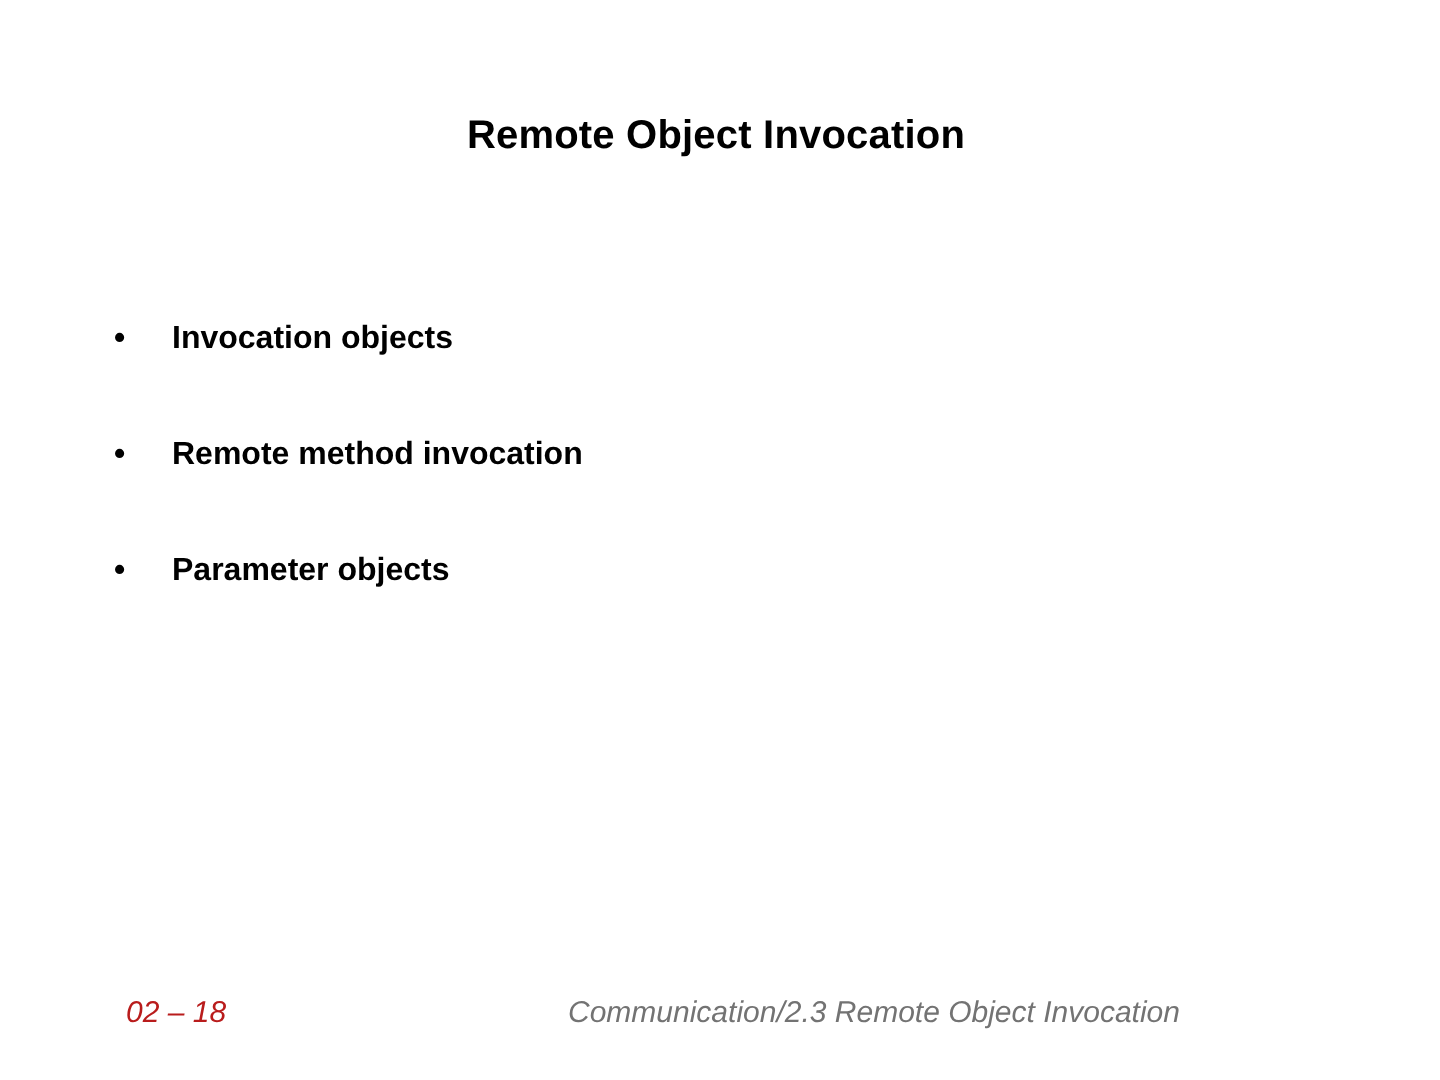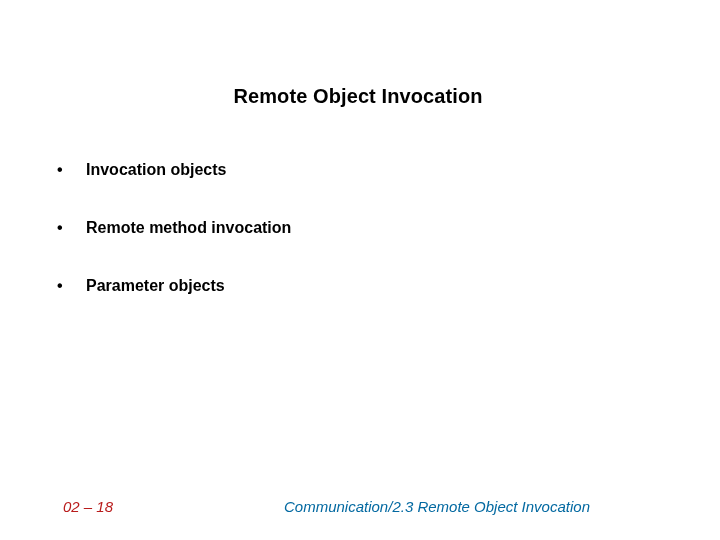--- a/index.html
+++ b/index.html
@@ -23,21 +23,20 @@
     position: absolute;
     left: 0;
     top: 57px;
     width: 716px;
     text-align: center;
     font-size: 20px;
     font-weight: bold;
     color: #000000;
     letter-spacing: 0.1px;
     white-space: nowrap;
-    margin-top: 28px;
   }
 
   
   .bullet-list {
     position: absolute;
     left: 56px;
     top: 160px;
     width: 620px;
     margin: 0;
     padding: 0;
@@ -79,21 +78,21 @@
     color: #b91c1c;
     white-space: nowrap;
   }
   .footer-caption {
     position: absolute;
     left: 284px;
     top: 498px;
     font-size: 15px;
     font-style: italic;
     font-weight: normal;
-    color: #0369a1;
+    color: #737373;
     white-space: nowrap;
   }
 </style>
 </head>
 <body>
 
 <div id="slide">
 
   <div class="slide-title">Remote Object Invocation</div>
 

